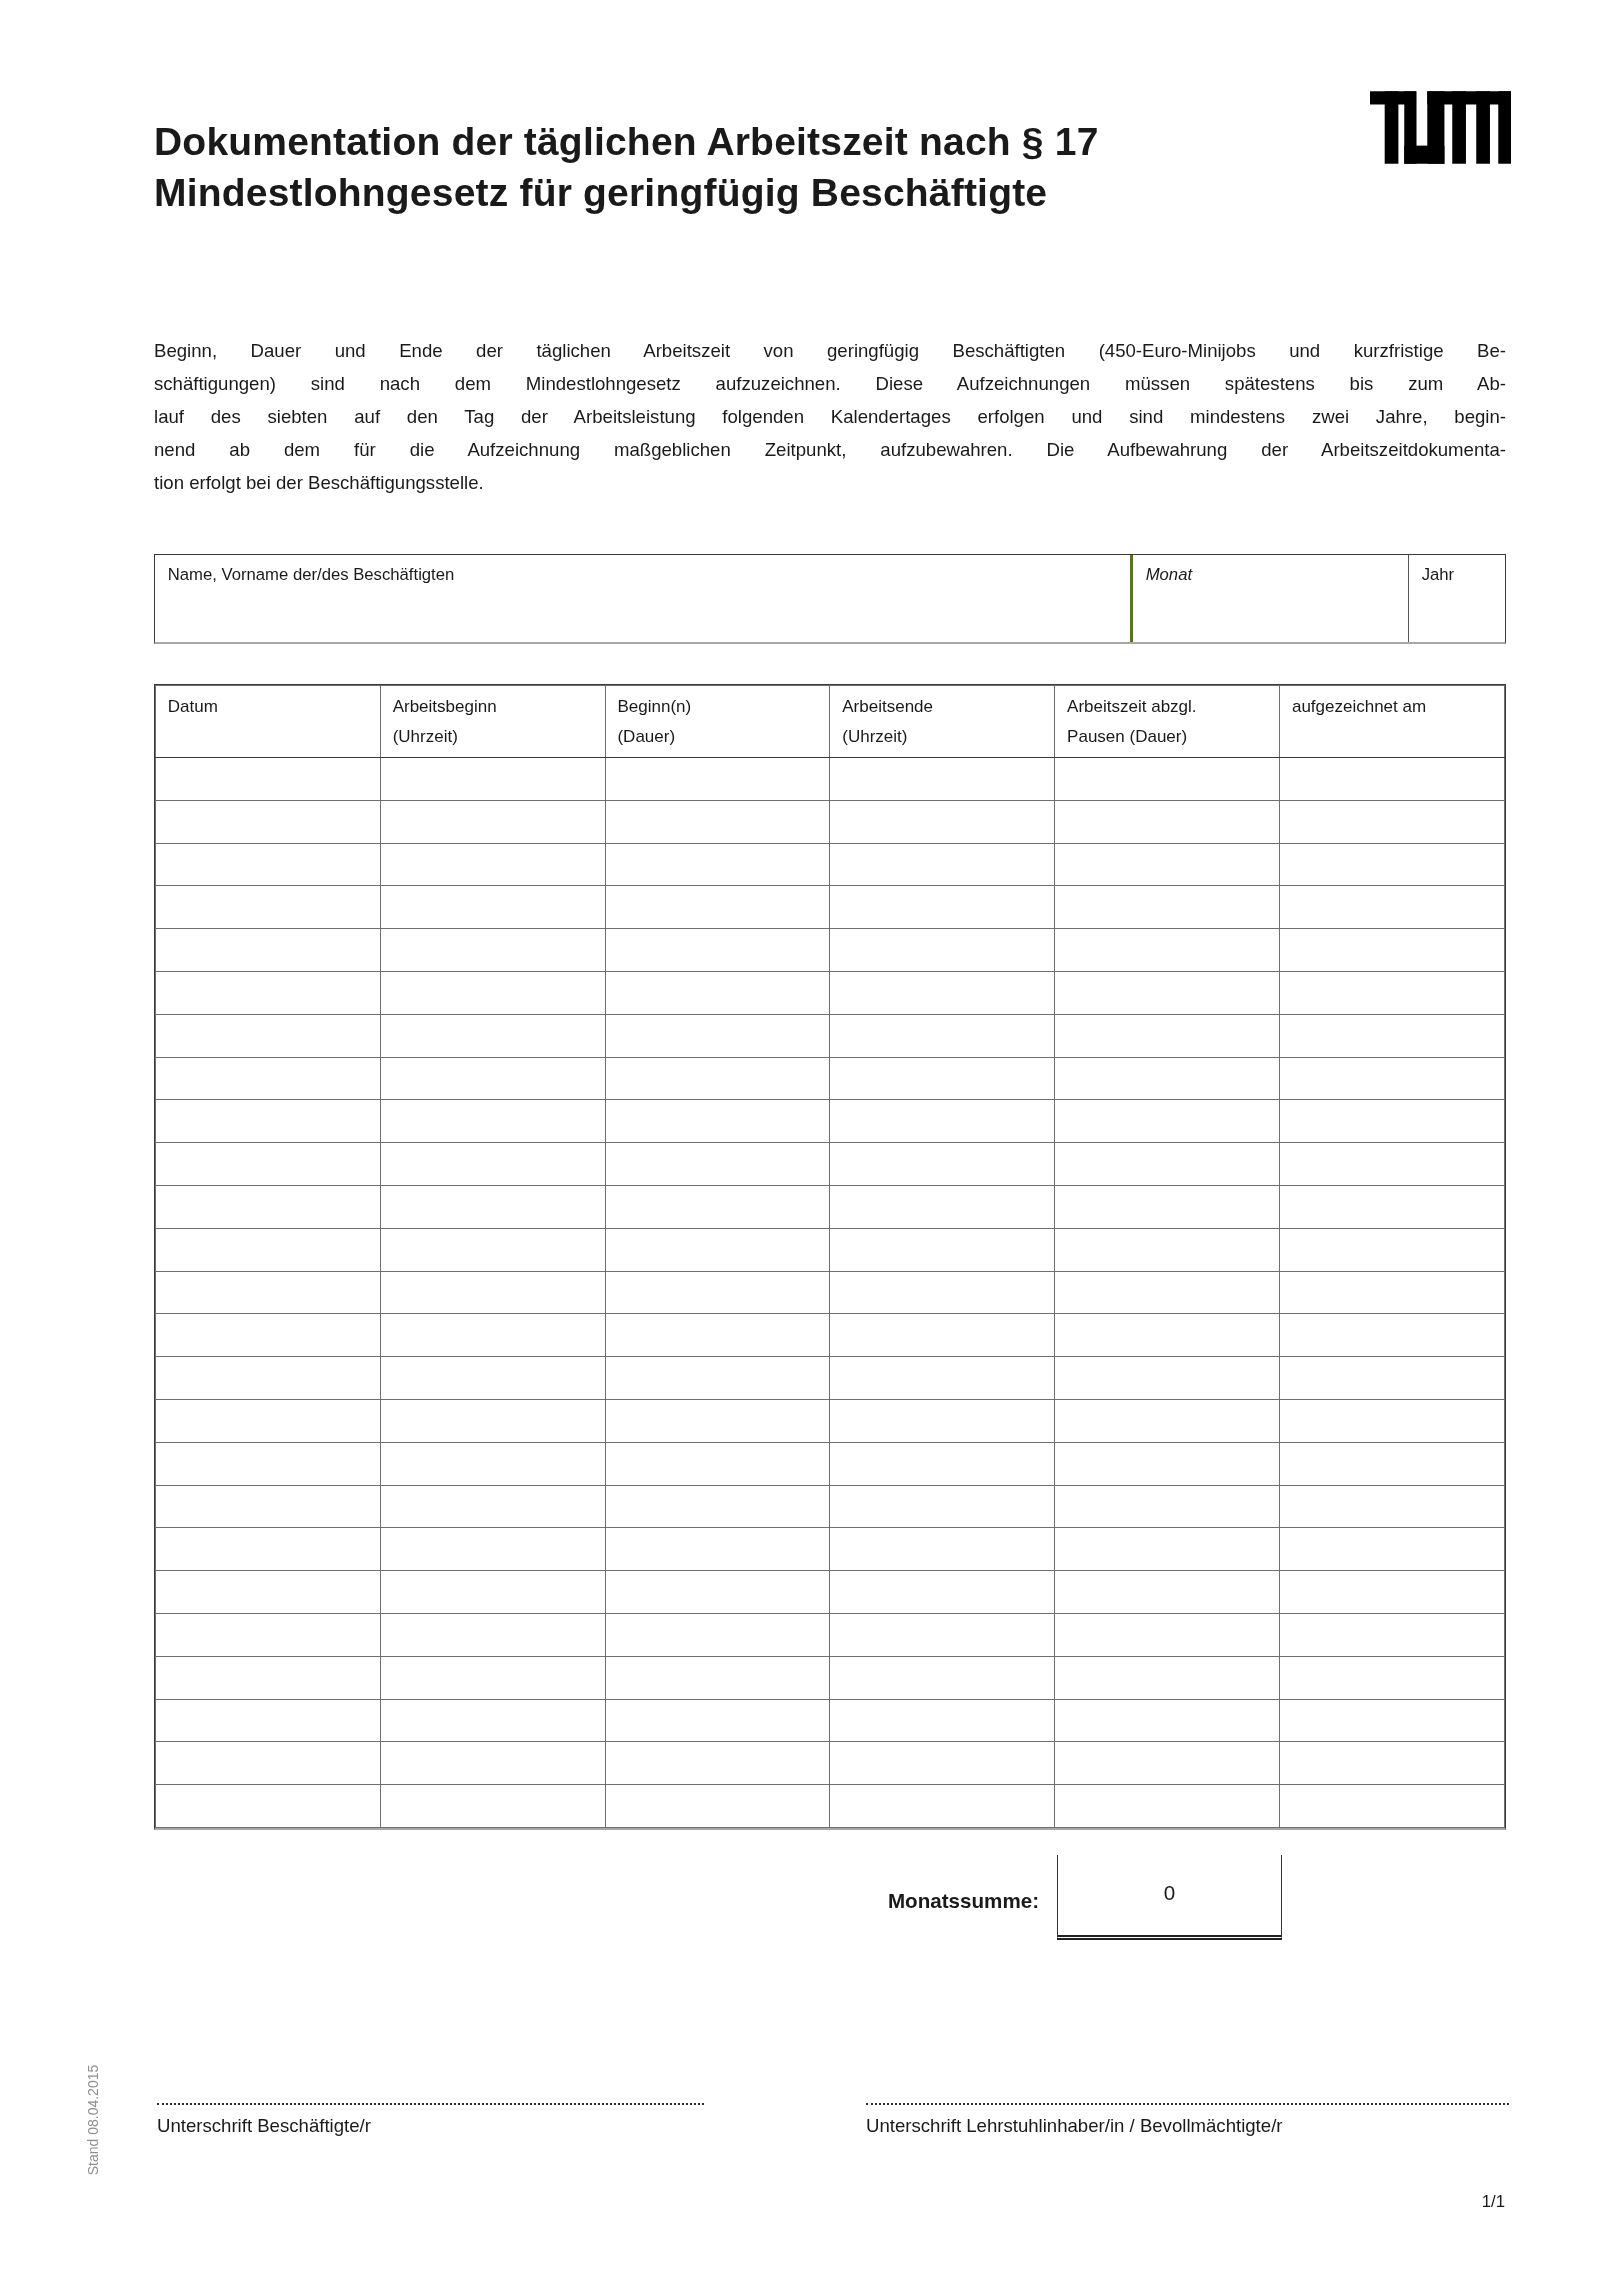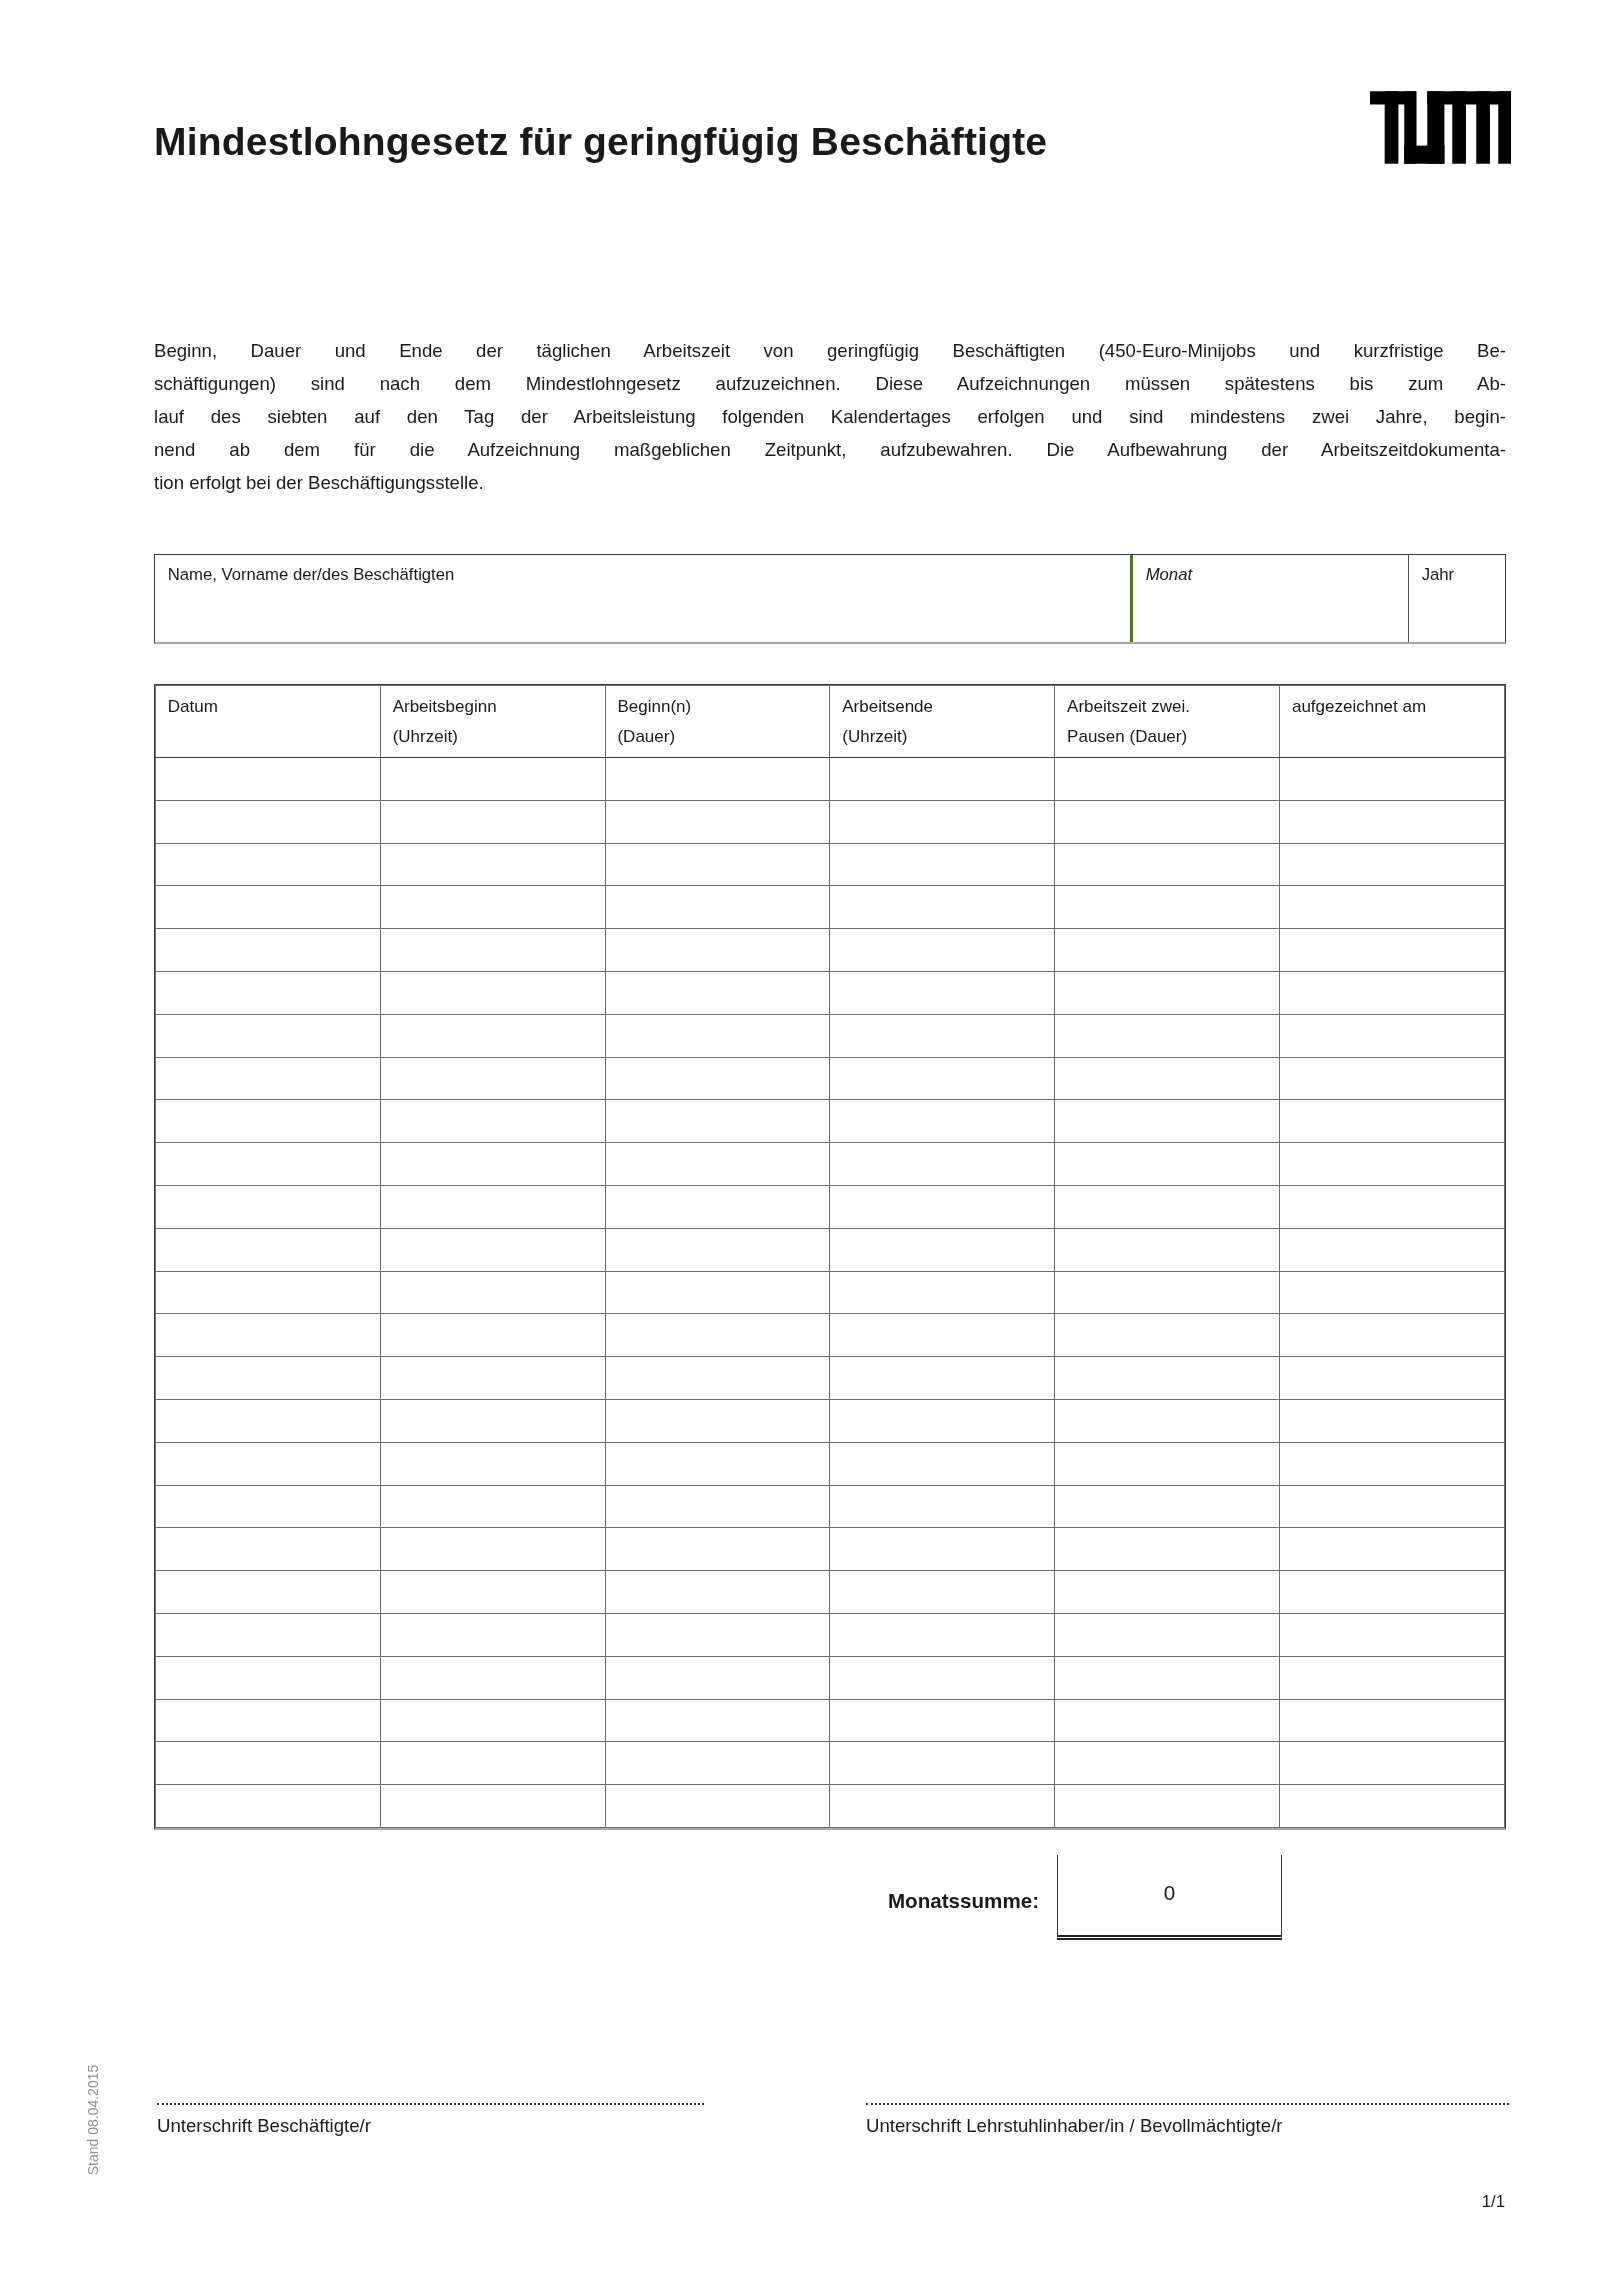--- a/index.html
+++ b/index.html
@@ -62,20 +62,21 @@
     position:absolute;left:19.6px;top:2093px;width:147px;height:17.6px;
     transform:rotate(-90deg);font-size:14px;color:#8f8f8f;white-space:nowrap;
   }
 </style>
 </head>
 <body>
 
 <div class="page">
 
   <div class="title">
+    <div>Dokumentation der täglichen Arbeitszeit nach § 17</div>
     <div>Mindestlohngesetz für geringfügig Beschäftigte</div>
   </div>
 
   <svg class="tum-logo" width="141" height="73" viewBox="0 0 144 74" aria-label="TUM">
     <g fill="#000000">
       <rect x="0" y="0" width="47" height="13.5"></rect>
       <rect x="15" y="0" width="14" height="74"></rect>
       <rect x="35" y="0" width="12.5" height="74"></rect>
       <rect x="35" y="55.5" width="41" height="18.5"></rect>
       <rect x="58.5" y="0" width="17.5" height="74"></rect>
@@ -119,21 +120,21 @@
             </th>
             <th>
               <div>Beginn(n)</div>
               <div>(Dauer)</div>
             </th>
             <th>
               <div>Arbeitsende</div>
               <div>(Uhrzeit)</div>
             </th>
             <th>
-              <div>Arbeitszeit zwei.</div>
+              <div>Arbeitszeit abzgl.</div>
               <div>Pausen (Dauer)</div>
             </th>
             <th>
               <div>aufgezeichnet am</div>
             </th>
           </tr>
         </thead>
       <tbody>
           <tr>
             <td></td>

